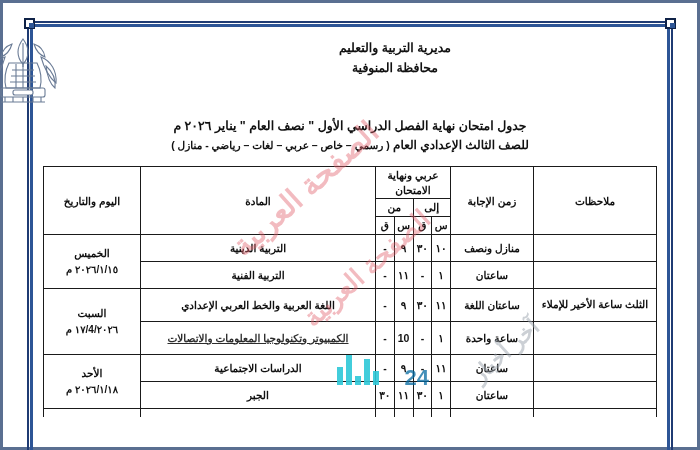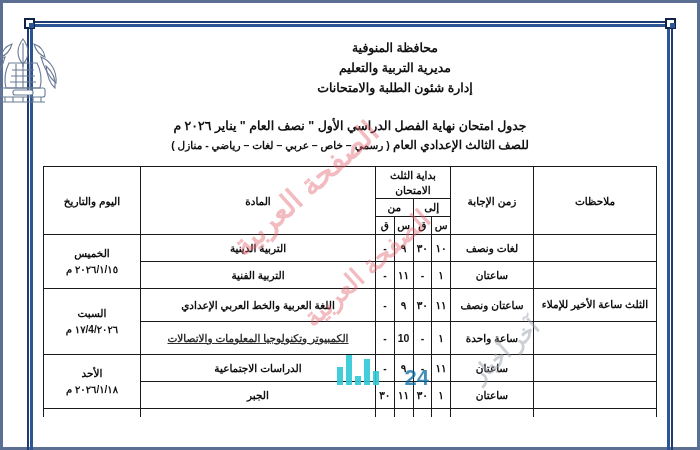--- a/index.html
+++ b/index.html
@@ -259,59 +259,58 @@
             <path d="M33 31 L33 55 M40 31 L40 55 M47 31 L47 55"></path>
             <path d="M29 37 L51 37 M28 43 L52 43 M27 49 L53 49"></path>
             <rect x="18" y="55" width="44" height="9" rx="2"></rect>
             <rect x="30" y="57" width="20" height="5" rx="2" fill="#ffffff"></rect>
             <path d="M22 64 L22 69 M30 64 L30 69 M40 64 L40 69 M50 64 L50 69 M58 64 L58 69"></path>
             <path d="M18 69 L62 69"></path>
           </g>
         </svg>
       </div>
       <div class="ministry-lines">
+        <div>مديرية التربية والتعليم</div>
         <div>محافظة المنوفية</div>
-        <div>مديرية التربية والتعليم</div>
-        <div>إدارة شئون الطلبة والامتحانات</div>
       </div>
     </div>
 
     <div class="title-block">
       <div class="t1">جدول امتحان نهاية الفصل الدراسي الأول " نصف العام " يناير ٢٠٢٦ م</div>
       <div class="t2">
         <span>للصف الثالث الإعدادي العام</span>
         <span class="sub">( رسمي – خاص – عربي – لغات – رياضي - منازل )</span>
       </div>
     </div>
 
     <table class="sched">
       <thead>
         <tr>
           <th class="h-notes" rowspan="3">ملاحظات</th>
           <th class="h-dur" rowspan="3">زمن الإجابة</th>
-          <th class="h-time h-time-top" colspan="4">بداية الثلث الامتحان</th>
+          <th class="h-time h-time-top" colspan="4">عربي ونهاية الامتحان</th>
           <th class="h-subject" rowspan="3">المادة</th>
           <th class="h-date" rowspan="3">اليوم والتاريخ</th>
         </tr>
         <tr>
           <th class="h-to" colspan="2">إلى</th>
           <th class="h-from" colspan="2">من</th>
         </tr>
         <tr>
           <th class="h-unit">س</th>
           <th class="h-unit">ق</th>
           <th class="h-unit">س</th>
           <th class="h-unit">ق</th>
         </tr>
       </thead>
       <tbody>
 
         <tr>
           <td class="c-notes"></td>
-          <td class="c-dur">لغات ونصف</td>
+          <td class="c-dur">منازل ونصف</td>
           <td class="c-unit">١٠</td>
           <td class="c-unit">٣٠</td>
           <td class="c-unit">٩</td>
           <td class="c-unit">-</td>
           <td class="c-subject">التربية الدينية</td>
           <td class="c-date" rowspan="2">
             <div>الخميس</div>
             <div class="dnum">٢٠٢٦/١/١٥ م</div>
           </td>
         </tr>
@@ -320,21 +319,21 @@
           <td class="c-dur">ساعتان</td>
           <td class="c-unit">١</td>
           <td class="c-unit">-</td>
           <td class="c-unit">١١</td>
           <td class="c-unit">-</td>
           <td class="c-subject">التربية الفنية</td>
         </tr>
 
         <tr class="r-tall">
           <td class="c-notes">الثلث ساعة الأخير للإملاء</td>
-          <td class="c-dur">ساعتان ونصف</td>
+          <td class="c-dur">ساعتان اللغة</td>
           <td class="c-unit">١١</td>
           <td class="c-unit">٣٠</td>
           <td class="c-unit">٩</td>
           <td class="c-unit">-</td>
           <td class="c-subject">اللغة العربية والخط العربي الإعدادي</td>
           <td class="c-date" rowspan="2">
             <div>السبت</div>
             <div class="dnum">٢٠٢٦/4/١٧ م</div>
           </td>
         </tr>

